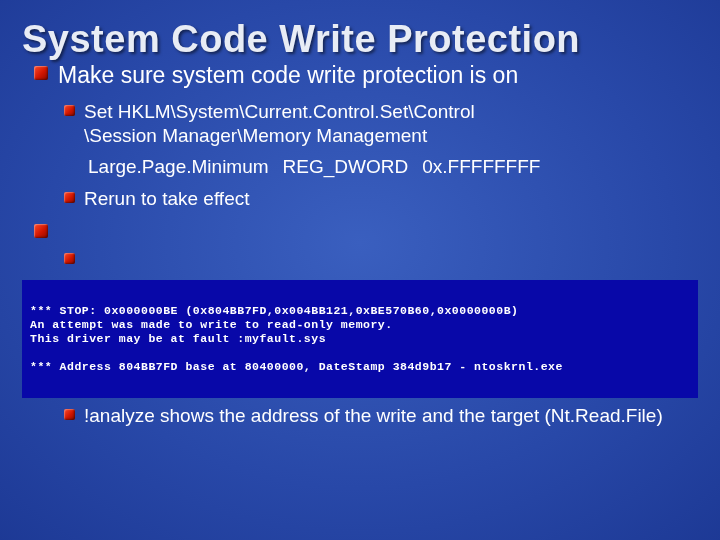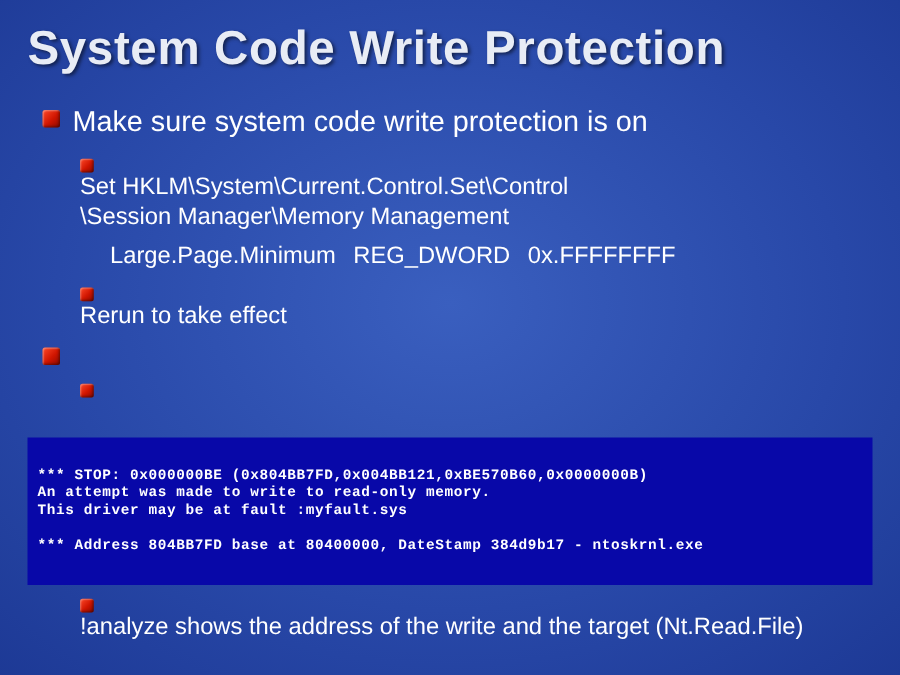--- a/index.html
+++ b/index.html
@@ -8,25 +8,24 @@
     background: radial-gradient(ellipse 900px 700px at 50% 45%, #3a5fbf 0%, #2848a8 35%, #1a3590 65%, #0d2070 100%);
     font-family: Arial, Helvetica, sans-serif;
     color: #ffffff;
     padding: 18px 22px 0 22px;
   }
   .title {
     font-size: 38px;
     font-weight: bold;
     color: #e8ecf5;
     text-shadow: 2px 2px 3px rgba(0,0,0,0.5);
-    margin-bottom: 22px;
     letter-spacing: 0.5px;
   }
   .lvl1 { margin-left: 12px; margin-bottom: 10px; }
-  .lvl2 { margin-left: 42px; margin-bottom: 8px; flex-direction: column; }
+  .lvl2 { margin-left: 42px; margin-bottom: 8px; }
   .row { display: flex; align-items: flex-start; }
   .bullet {
     display: inline-block;
     width: 14px; height: 14px;
     flex: 0 0 14px;
     margin-top: 5px;
     margin-right: 10px;
     background: linear-gradient(135deg, #ff4a2a 0%, #d01500 55%, #8a0a00 100%);
     border-radius: 2px;
     box-shadow: inset -1px -1px 2px rgba(0,0,0,0.4), inset 1px 1px 1px rgba(255,255,255,0.35);

